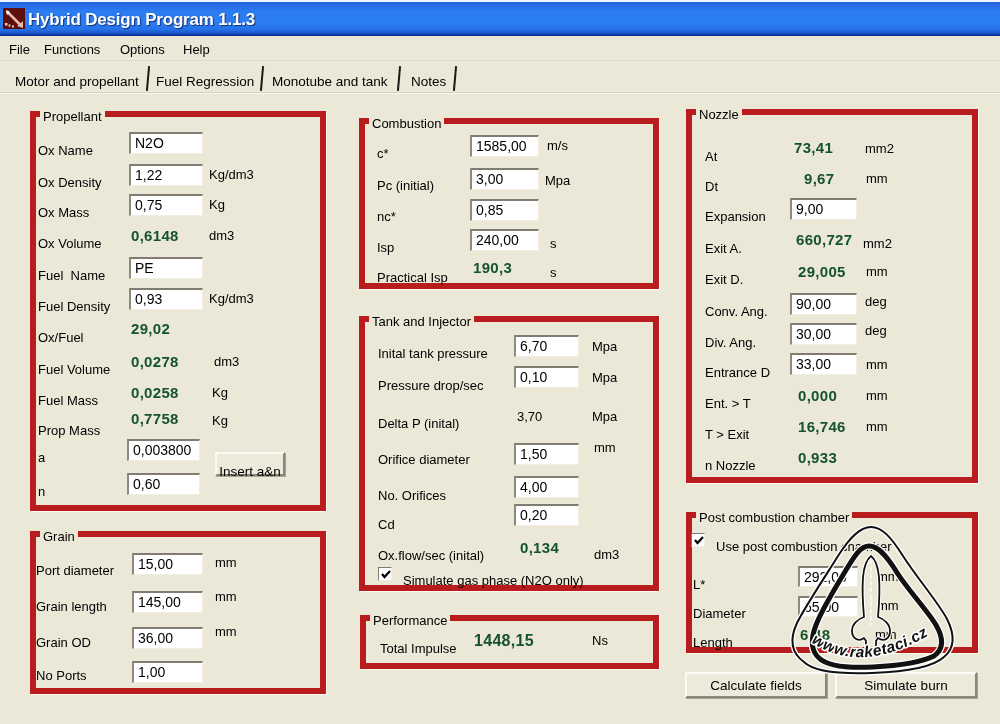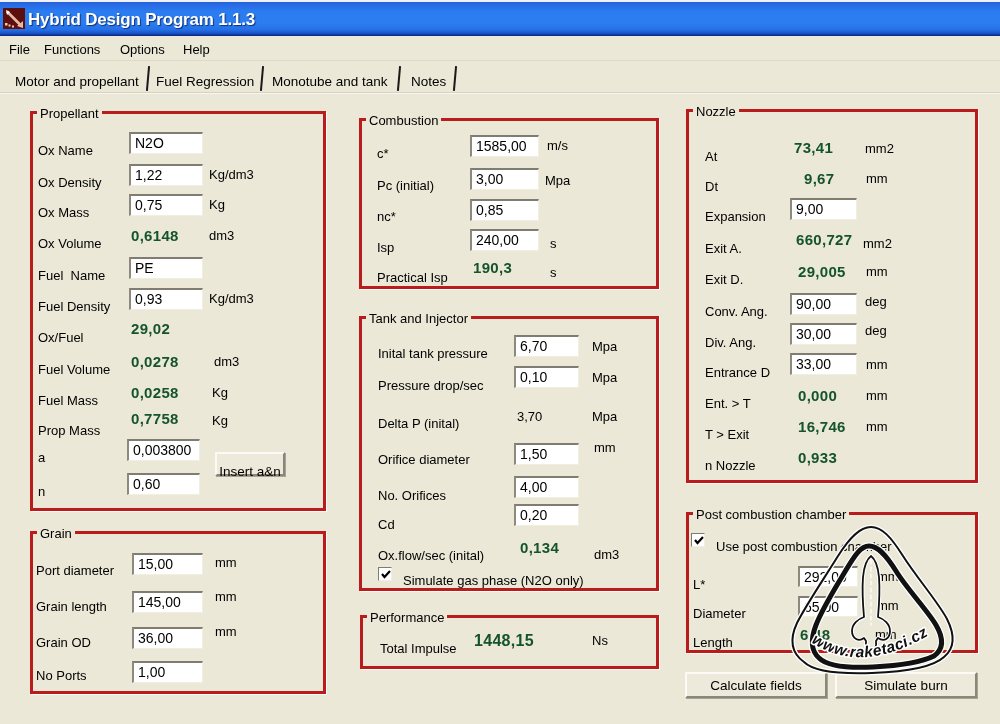--- a/index.html
+++ b/index.html
@@ -5,21 +5,21 @@
 body { width:1000px; height:724px; overflow:hidden; }
 #win { position:relative; width:1000px; height:724px; background:#ebe8d7;
   font-family:"Liberation Sans", sans-serif; }
 #tbar { position:absolute; left:0; top:0; width:1000px; height:36px;
   background:linear-gradient(180deg,#2353c6 0%,#2767e2 10%,#2b7cf0 32%,#2c7df0 65%,#2570e8 82%,#1b52c4 93%,#0b2f96 97%,#0a2c8e 100%); }
 #ttl { position:absolute; left:28px; top:10px; color:#fff; font-size:17px; font-weight:bold;
   letter-spacing:-0.2px; text-shadow:1px 1px 1px rgba(0,10,60,.65); }
 .mn { position:absolute; font-size:13px; color:#000; top:42px; }
 .tab { position:absolute; font-size:13.5px; color:#000; top:74px; }
 .tsep { position:absolute; top:66px; width:2.2px; height:25px; background:#1a1a1a; transform:rotate(5deg); }
-.grp { position:absolute; border:3px solid #b91c1c; box-shadow:1px 1px 0 #fdfcf4;padding-left:24px; }
+.grp { position:absolute; border:6px solid #b91c1c; box-shadow:1px 1px 0 #fdfcf4;padding-left:24px; }
 .cap { position:absolute; top:-8px; font-size:13px; background:#ebe8d7; padding:0 3px; left:4px; white-space:nowrap; }
 .lb { position:absolute; font-size:13px; color:#000; white-space:nowrap;margin-top:8px; }
 .fld { position:absolute; background:#fff; border-style:solid;
   border-width:2px 1px 1px 2px;
   border-color:#807c72 #f2efe2 #f2efe2 #8d897e;
   font-size:14px; padding:1px 0 0 4px; color:#000; white-space:nowrap; }
 .bv { position:absolute; font-size:15px; font-weight:bold; letter-spacing:0.3px; color:#14532d; white-space:nowrap; }
 .pv { position:absolute; font-size:13px; color:#000; white-space:nowrap; }
 .un { position:absolute; font-size:13px; color:#000; white-space:nowrap; }
 .btn { position:absolute; background:#edeadb; border-style:solid; border-width:2px;

